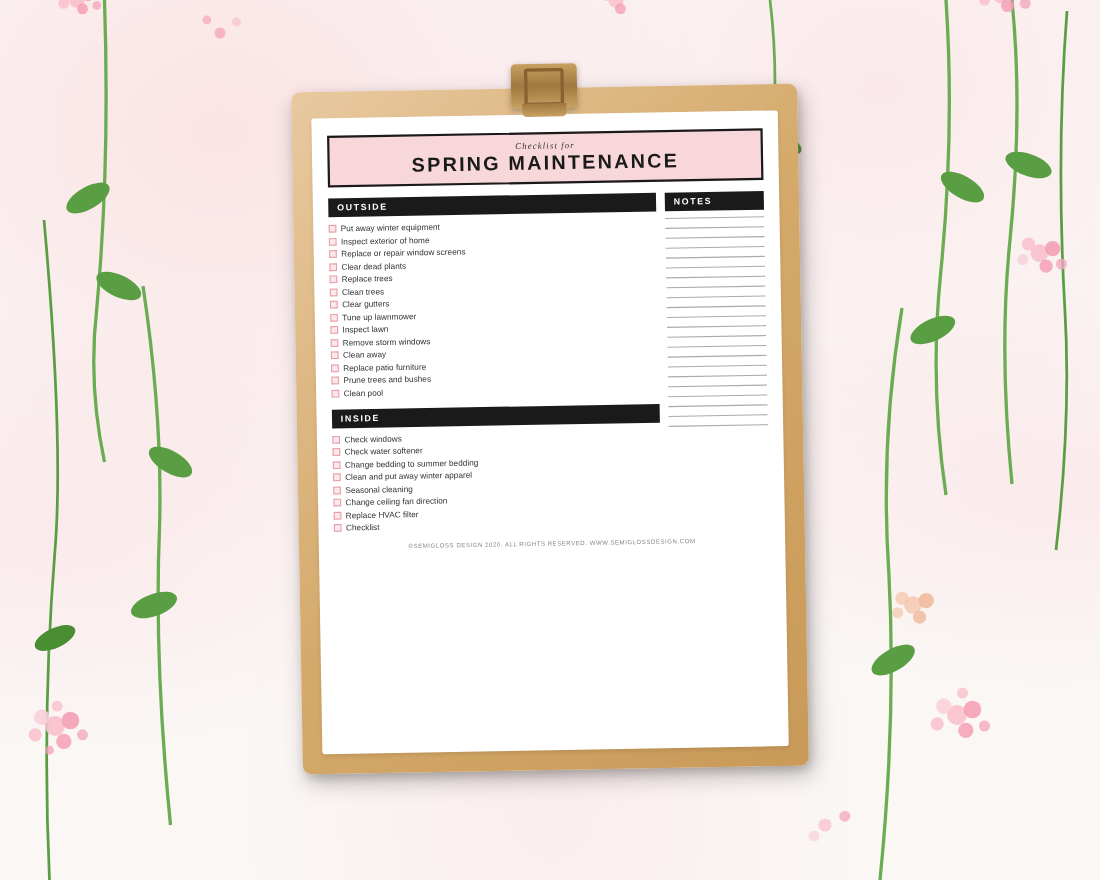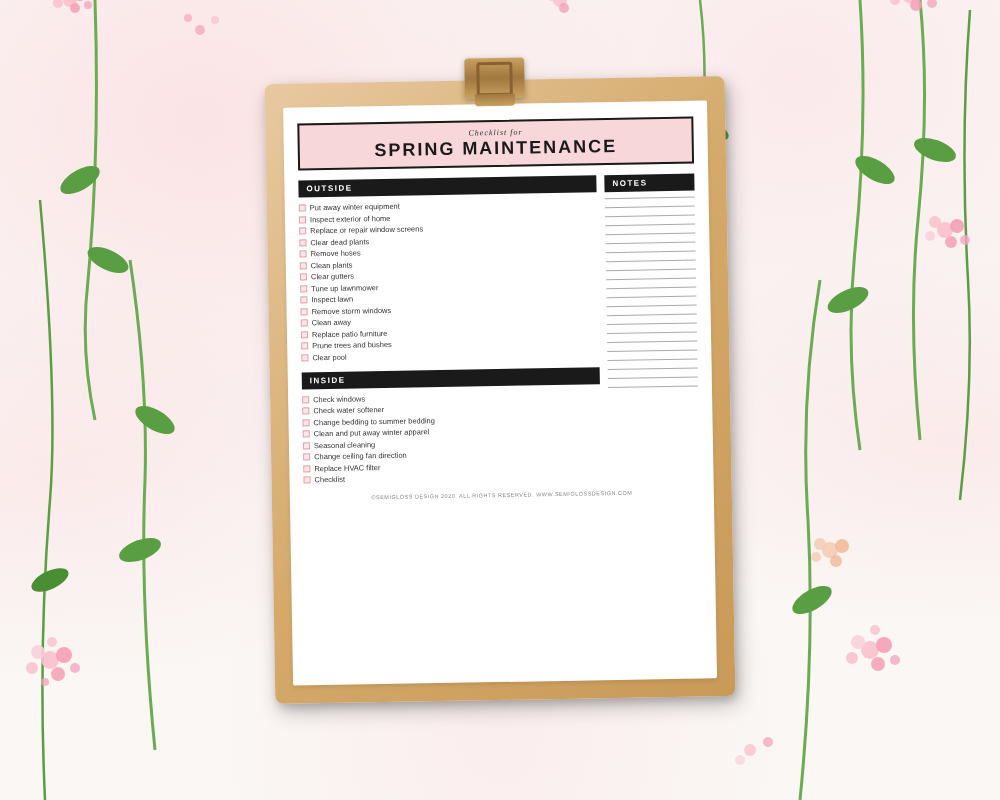--- a/index.html
+++ b/index.html
@@ -328,25 +328,25 @@
         <div class="checklist-item">
           <div class="checkbox"></div>
           <span class="item-text">Replace or repair window screens</span>
         </div>
         <div class="checklist-item">
           <div class="checkbox"></div>
           <span class="item-text">Clear dead plants</span>
         </div>
         <div class="checklist-item">
           <div class="checkbox"></div>
-          <span class="item-text">Remove hoses</span>
-        </div>
-        <div class="checklist-item">
-          <div class="checkbox"></div>
-          <span class="item-text">Clean plants</span>
+          <span class="item-text">Replace trees</span>
+        </div>
+        <div class="checklist-item">
+          <div class="checkbox"></div>
+          <span class="item-text">Clean trees</span>
         </div>
         <div class="checklist-item">
           <div class="checkbox"></div>
           <span class="item-text">Clear gutters</span>
         </div>
         <div class="checklist-item">
           <div class="checkbox"></div>
           <span class="item-text">Tune up lawnmower</span>
         </div>
         <div class="checklist-item">
@@ -364,21 +364,21 @@
         <div class="checklist-item">
           <div class="checkbox"></div>
           <span class="item-text">Replace patio furniture</span>
         </div>
         <div class="checklist-item">
           <div class="checkbox"></div>
           <span class="item-text">Prune trees and bushes</span>
         </div>
         <div class="checklist-item">
           <div class="checkbox"></div>
-          <span class="item-text">Clear pool</span>
+          <span class="item-text">Clean pool</span>
         </div>
 
         <div class="section-header" style="margin-top:10px;">INSIDE</div>
 
         <div class="checklist-item">
           <div class="checkbox"></div>
           <span class="item-text">Check windows</span>
         </div>
         <div class="checklist-item">
           <div class="checkbox"></div>

